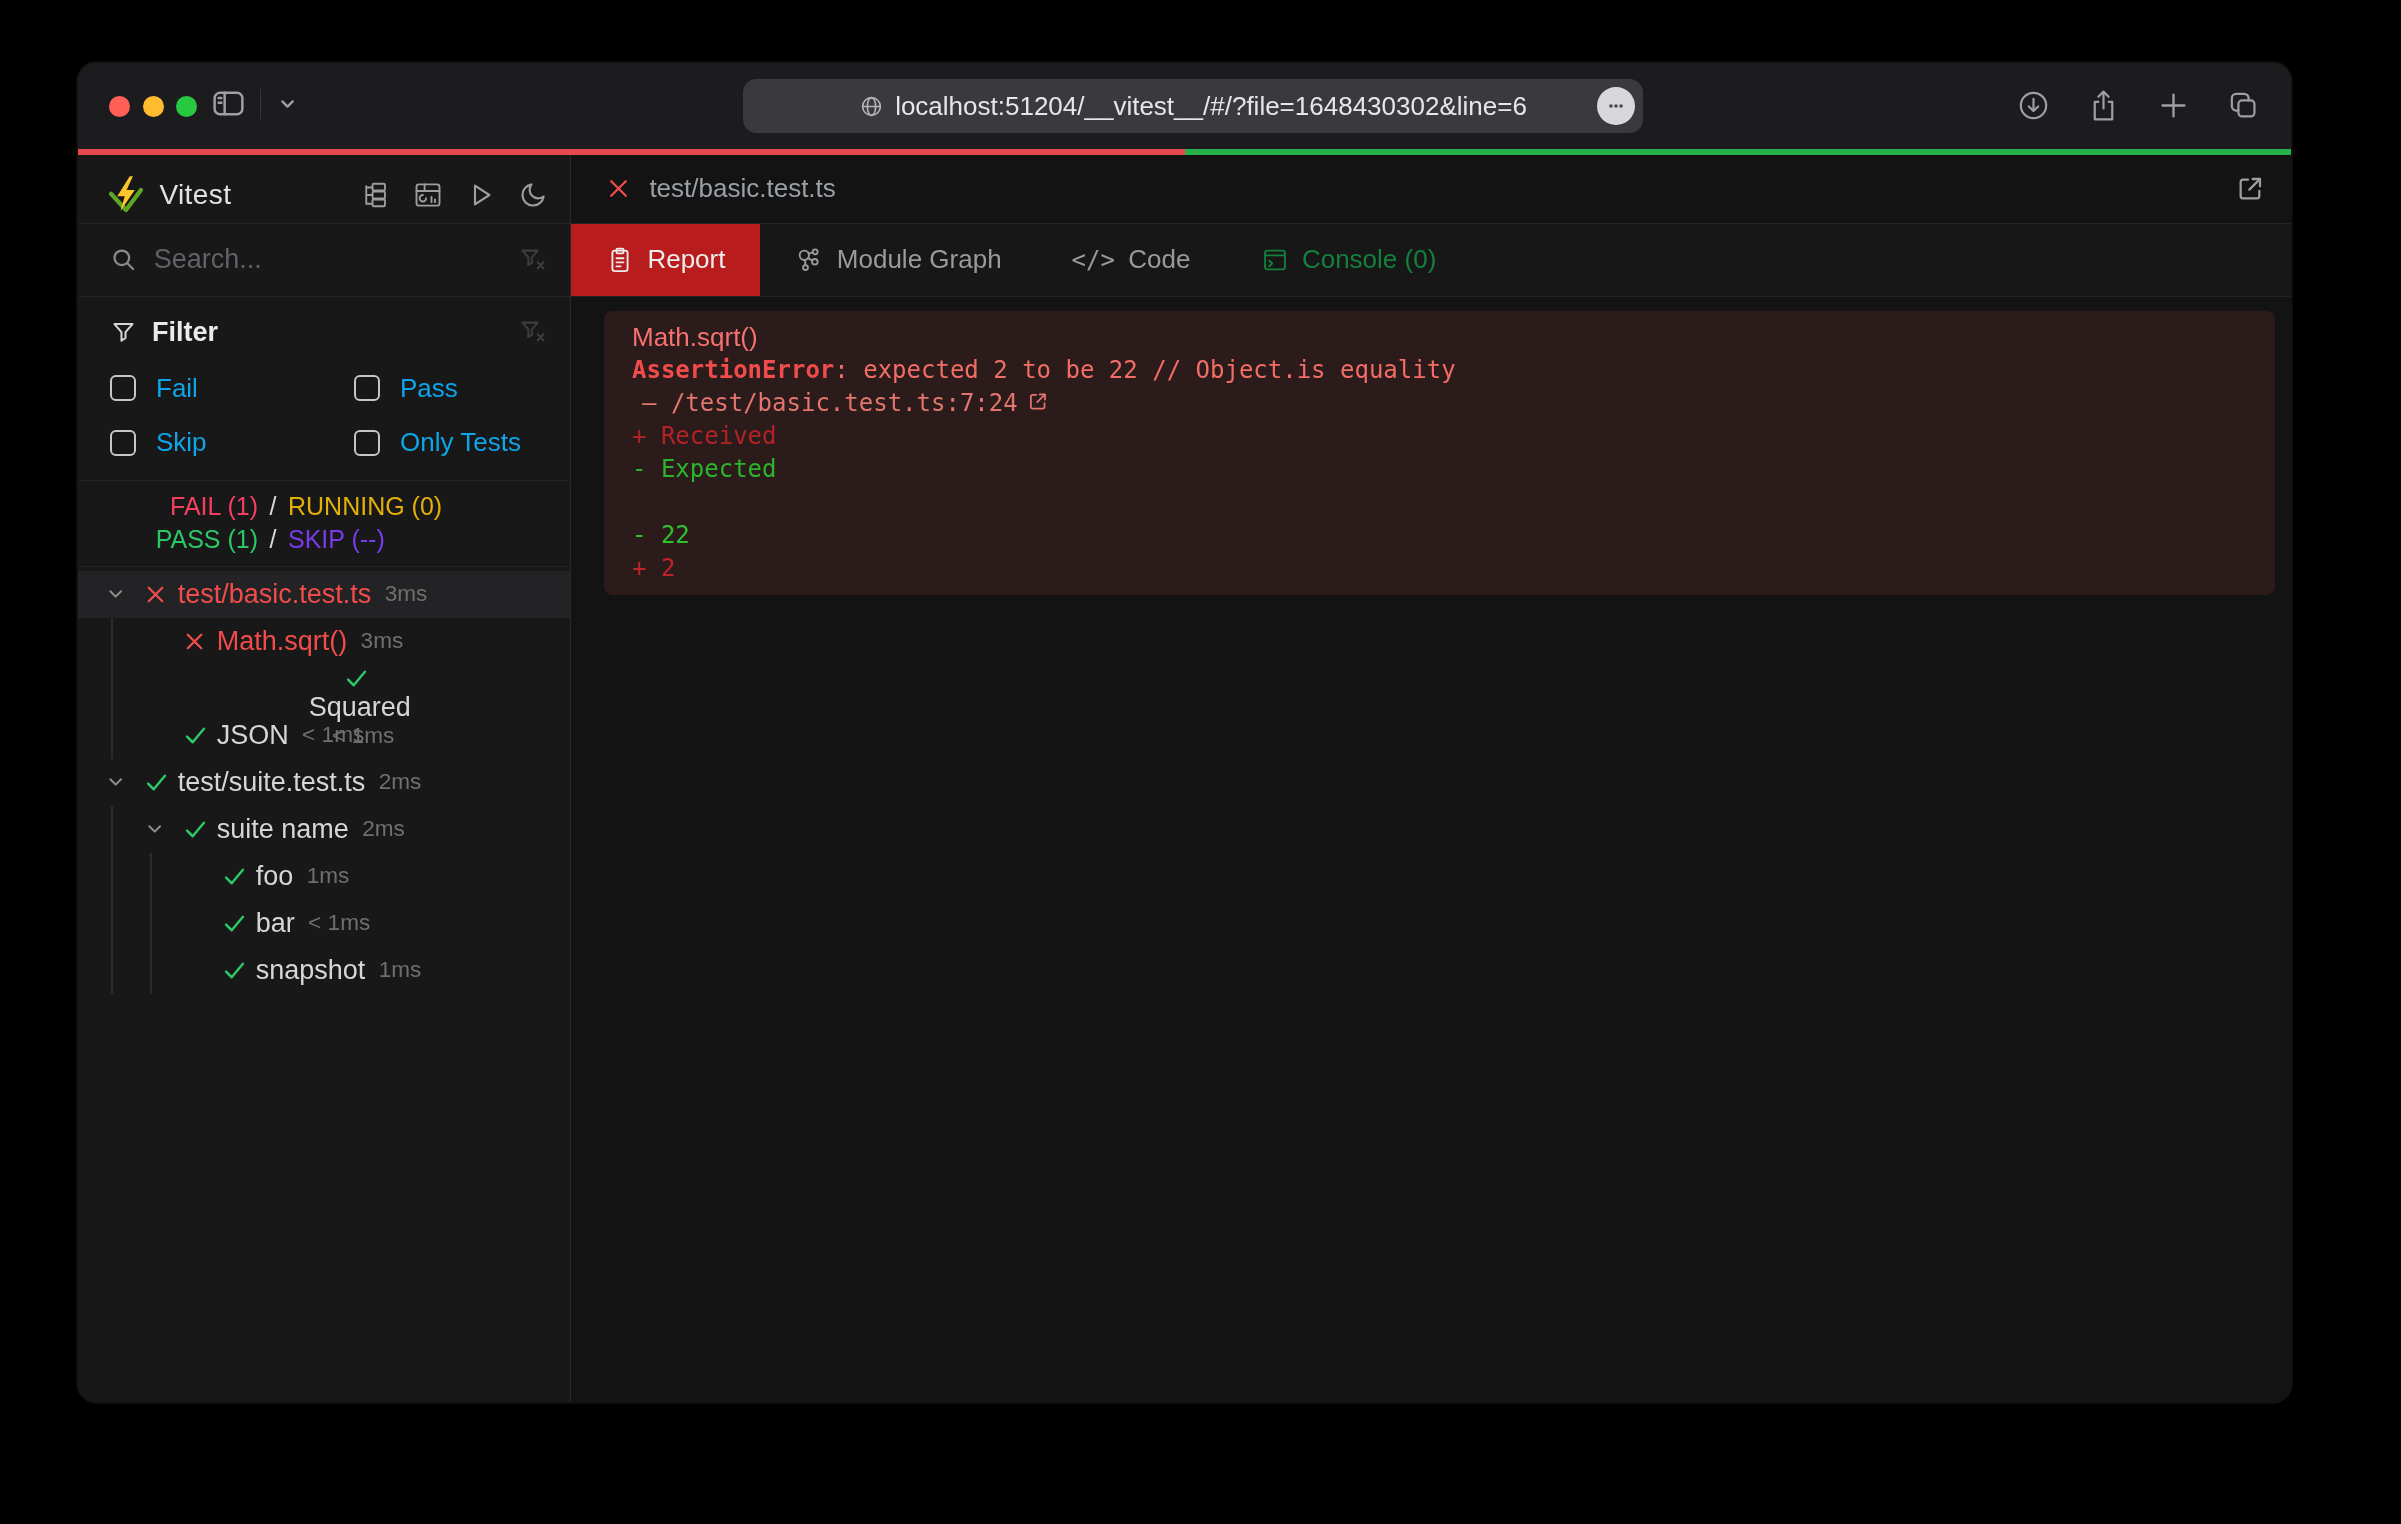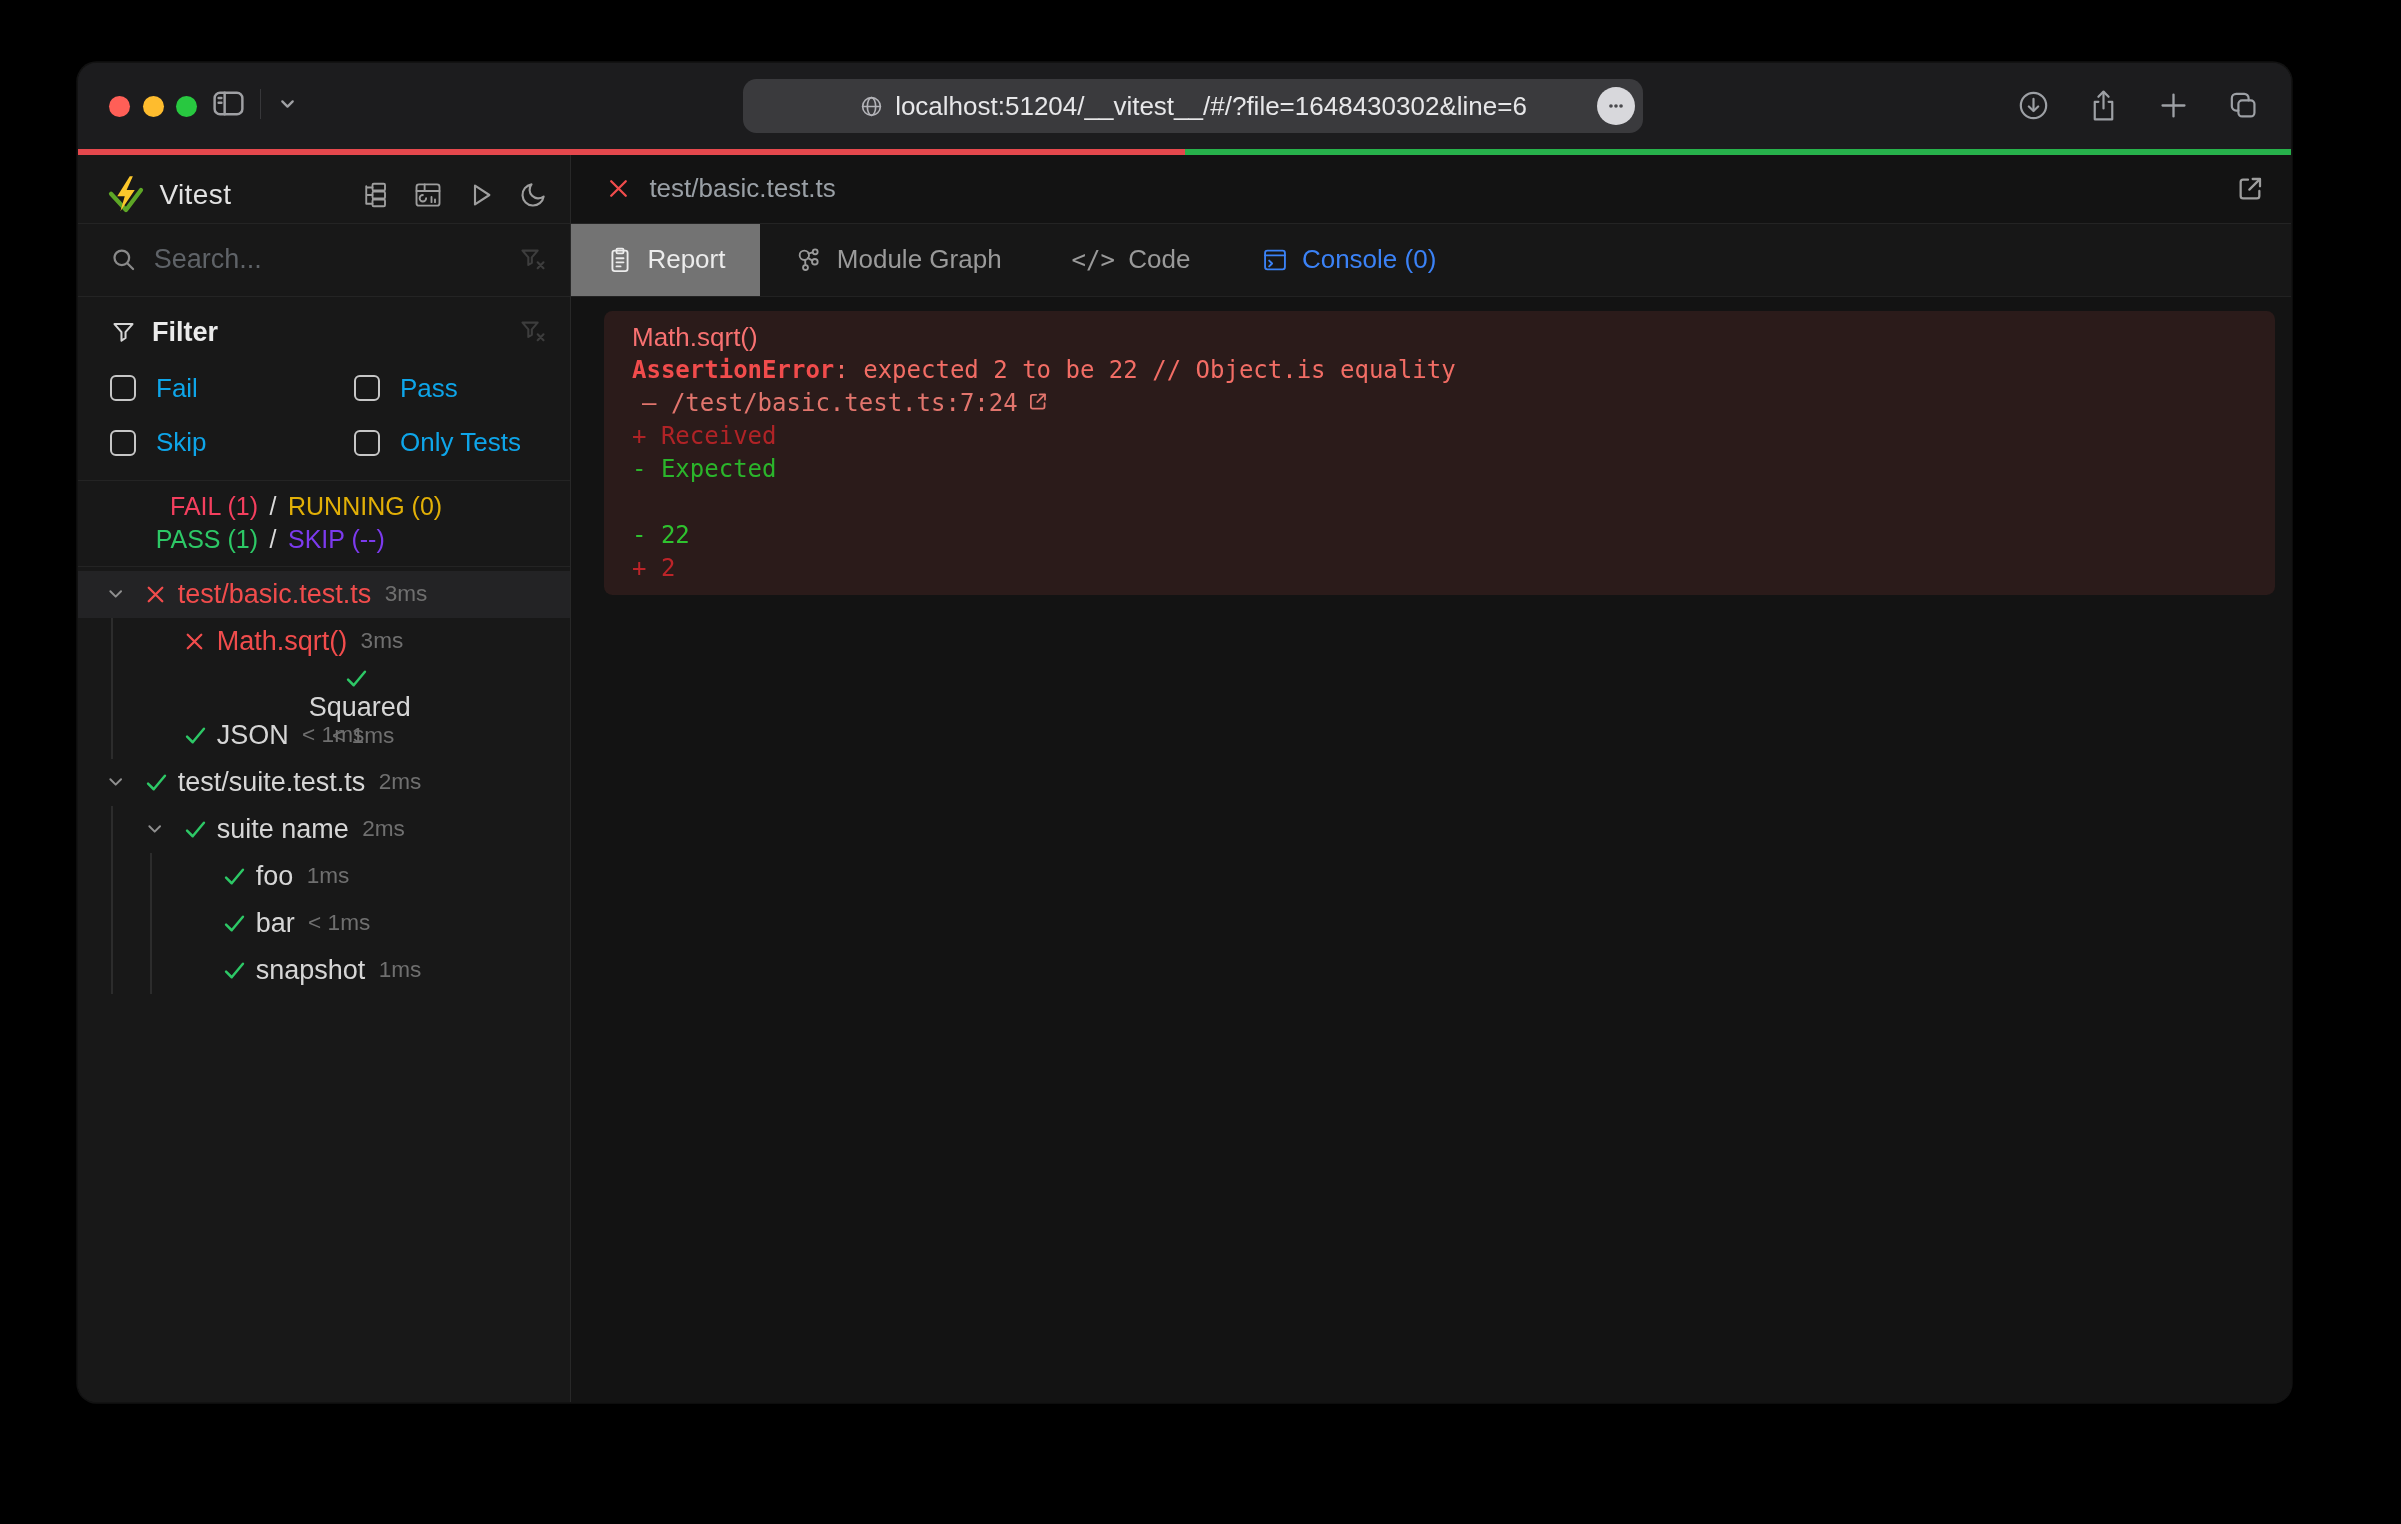--- a/index.html
+++ b/index.html
@@ -76,22 +76,22 @@
   
   .content-header { height:69px; border-bottom:0.8px solid #242424; display:flex; align-items:center; padding:0 25px 0 35px; flex:none; }
   .file-x { color:#f14c4c; display:flex; }
   .file-label { font-size:26px; color:#9aa0a6; margin-left:18.4px; }
   .open-editor { margin-left:auto; color:#9e9e9e; display:flex; }
 
   
   .tabs { height:73px; background:#171717; border-bottom:0.8px solid #222; display:flex; flex:none; }
   .tab { display:flex; align-items:center; gap:13.4px; padding:0 35px; font-size:26px; color:#9a9a9a; cursor:default; }
   .tab .glyph { font-family:"DejaVu Sans Mono", monospace; font-size:24px; }
-  .tab.active { background:#737373; color:#ececec; }
-  .tab.dim { color:#3b82f6; }
+  .tab.active { background:#b91c1c; color:#ececec; }
+  .tab.dim { color:#15803d; }
   .tab svg { flex:none; }
 
   
   .content { flex:1; padding:14px 0 0 33px; }
   .error-panel { width:1671px; background:#2b1b1a; border-radius:8.4px; padding:10px 28px;
     font-family:"DejaVu Sans Mono", monospace; font-size:24px; }
   .ln { height:33px; line-height:33px; white-space:pre; }
   .t-title { font-family:"Liberation Sans", sans-serif; font-size:26px; color:#f87171; }
   .err-name { font-weight:700; color:#f14c4c; }
   .err-msg { color:#f26d65; }

